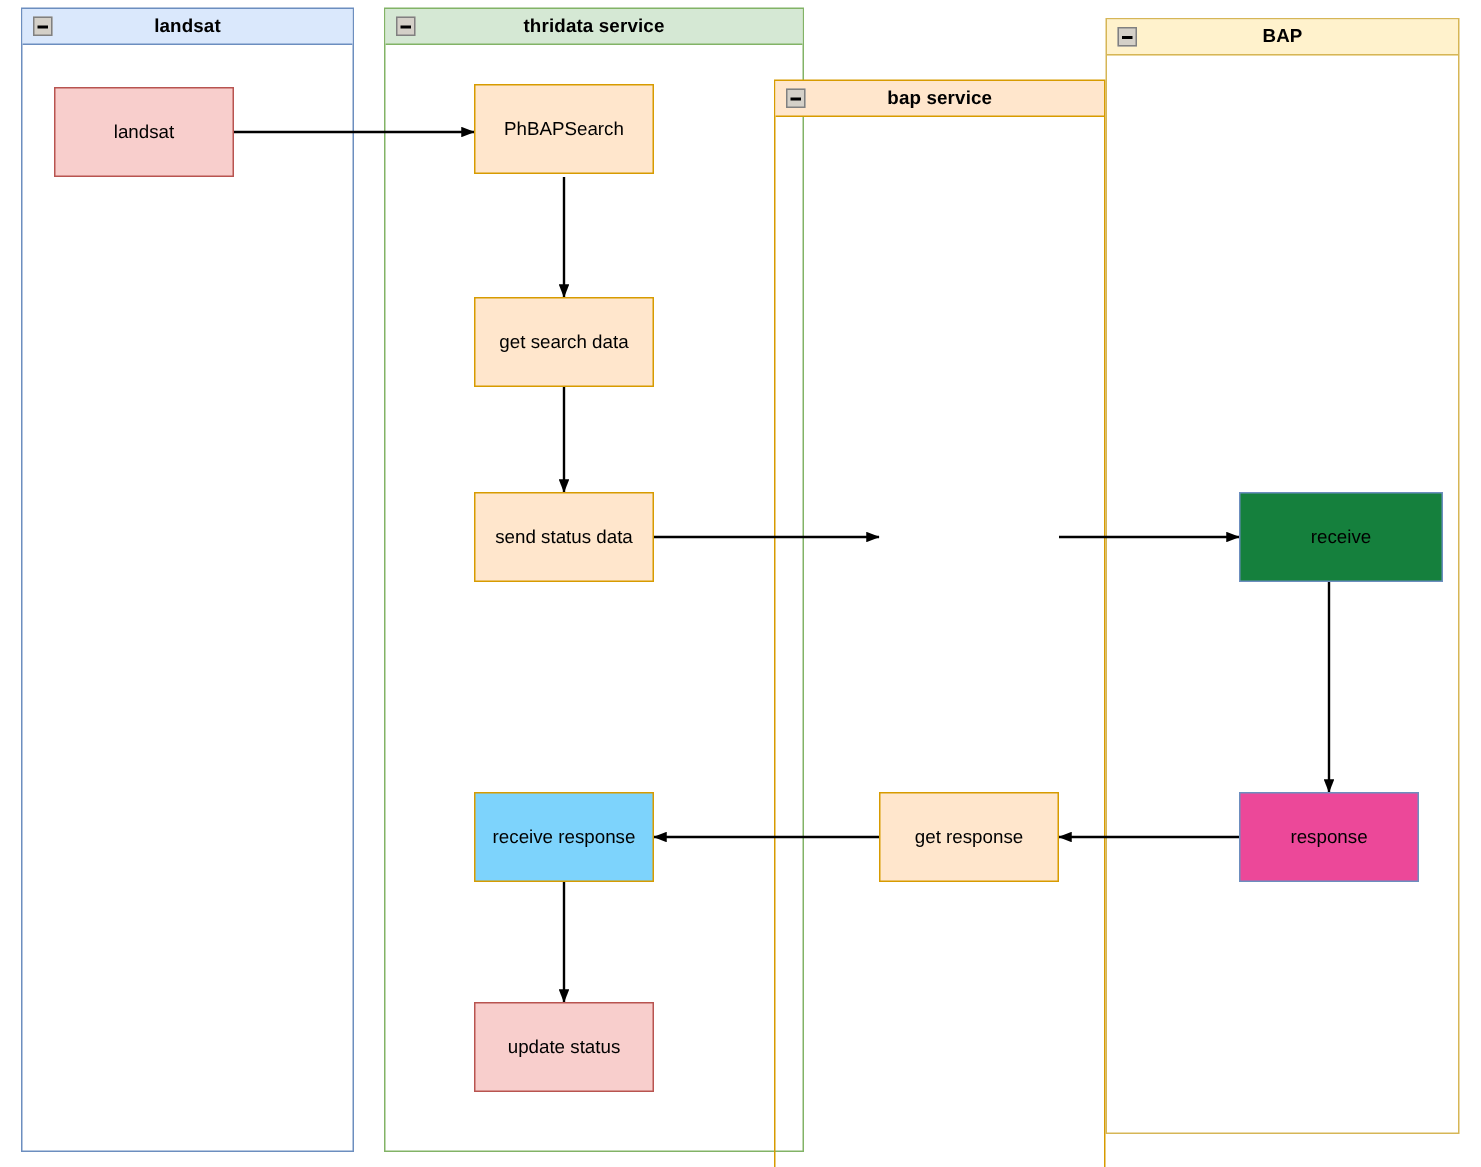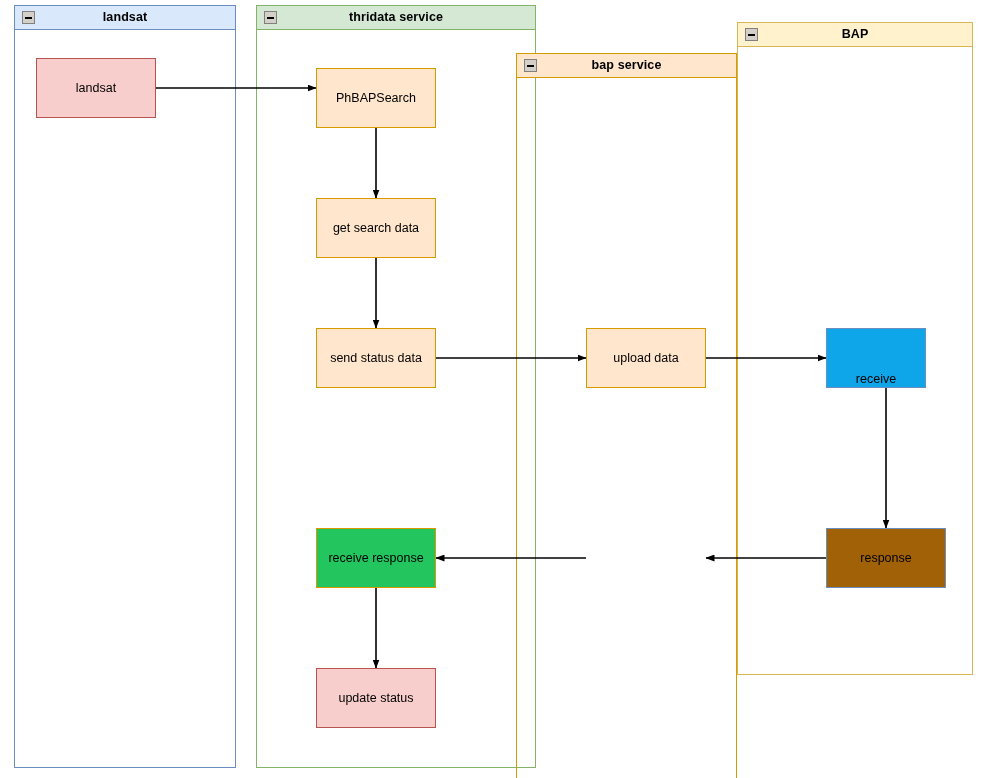--- a/index.html
+++ b/index.html
@@ -118,21 +118,21 @@
 
   <div class="lane" style="left: 516px; top: 5px; width: 221px; height: 763px; border-color: rgb(215, 155, 0); margin-top: 48px;">
     <div class="lane-header" style="background: rgb(255, 230, 204); border-bottom: 1px solid rgb(215, 155, 0);">
       <div class="collapse-icon">
           <span></span>
         </div>
       <div class="lane-title">bap service</div>
     </div>
   </div>
 
-  <div class="lane" style="left: 737px; top: 22px; width: 236px; height: 653px; border-color: rgb(214, 182, 86); text-decoration: underline;">
+  <div class="lane" style="left: 737px; top: 12px; width: 236px; height: 744px; border-color: rgb(214, 182, 86); text-decoration: underline;">
     <div class="lane-header" style="background: rgb(255, 242, 204); border-bottom: 1px solid rgb(214, 182, 86);">
       <div class="collapse-icon">
           <span></span>
         </div>
       <div class="lane-title">BAP</div>
     </div>
   </div>
 
   <svg id="edges" viewBox="0 0 987 778" xmlns="http://www.w3.org/2000/svg">
     <defs>
@@ -149,38 +149,38 @@
         <line x1="886" y1="388" x2="886" y2="528" marker-end="url(#arrowhead)" stroke="#000000" stroke-width="1.6"></line>
         <line x1="826" y1="558" x2="706" y2="558" marker-end="url(#arrowhead)" stroke="#000000" stroke-width="1.6"></line>
         <line x1="586" y1="558" x2="436" y2="558" marker-end="url(#arrowhead)" stroke="#000000" stroke-width="1.6"></line>
         <line x1="376" y1="588" x2="376" y2="668" marker-end="url(#arrowhead)" stroke="#000000" stroke-width="1.6"></line>
       </g>
   </svg>
 
   <div class="node" style="left: 36px; top: 58px; width: 120px; height: 60px; background: rgb(248, 206, 204); border-color: rgb(184, 84, 80);">
     <div class="node-label">landsat</div>
   </div>
-  <div class="node" style="left: 316px; top: 68px; width: 120px; height: 60px; background: rgb(255, 230, 204); border-color: rgb(215, 155, 0);">
+  <div class="node" style="left: 316px; top: 56px; width: 120px; height: 60px; background: rgb(255, 230, 204); border-color: rgb(215, 155, 0);">
     <div class="node-label">PhBAPSearch</div>
   </div>
   <div class="node" style="left: 316px; top: 198px; width: 120px; height: 60px; background: rgb(255, 230, 204); border-color: rgb(215, 155, 0);">
     <div class="node-label">get search data</div>
   </div>
   <div class="node" style="left: 316px; top: 328px; width: 120px; height: 60px; background: rgb(255, 230, 204); border-color: rgb(215, 155, 0);">
     <div class="node-label">send status data</div>
   </div>
-  <div class="node" style="left: 586px; top: 328px; width: 120px; height: 60px; background: rgb(255, 230, 204); border-color: rgb(215, 155, 0);">
-    <div class="node-label">upload data</div>
-  </div>
-  <div class="node" style="left: 826px; top: 328px; width: 100px; height: 60px; background: #0ea5e9; border-color: rgb(108, 142, 191); align-items: flex-end;">
+  <div class="node" style="left: 826px; top: 328px; width: 136px; height: 60px; background: #15803d; border-color: rgb(108, 142, 191);">
     <div class="node-label">receive</div>
   </div>
-  <div class="node" style="left: 826px; top: 528px; width: 120px; height: 60px; background: #a16207; border-color: rgb(108, 142, 191);">
+  <div class="node" style="left: 826px; top: 528px; width: 120px; height: 60px; background: #ec4899; border-color: rgb(108, 142, 191);">
     <div class="node-label">response</div>
   </div>
-  <div class="node" style="left: 316px; top: 528px; width: 120px; height: 60px; background: #22c55e; border-color: rgb(215, 155, 0);">
+  <div class="node" style="left: 586px; top: 528px; width: 120px; height: 60px; background: rgb(255, 230, 204); border-color: rgb(215, 155, 0);">
+    <div class="node-label">get response</div>
+  </div>
+  <div class="node" style="left: 316px; top: 528px; width: 120px; height: 60px; background: #7dd3fc; border-color: rgb(215, 155, 0);">
     <div class="node-label">receive response</div>
   </div>
   <div class="node" style="left: 316px; top: 668px; width: 120px; height: 60px; background: rgb(248, 206, 204); border-color: rgb(184, 84, 80);">
     <div class="node-label">update status</div>
   </div>
 
 </div>
 
 </body></html>

